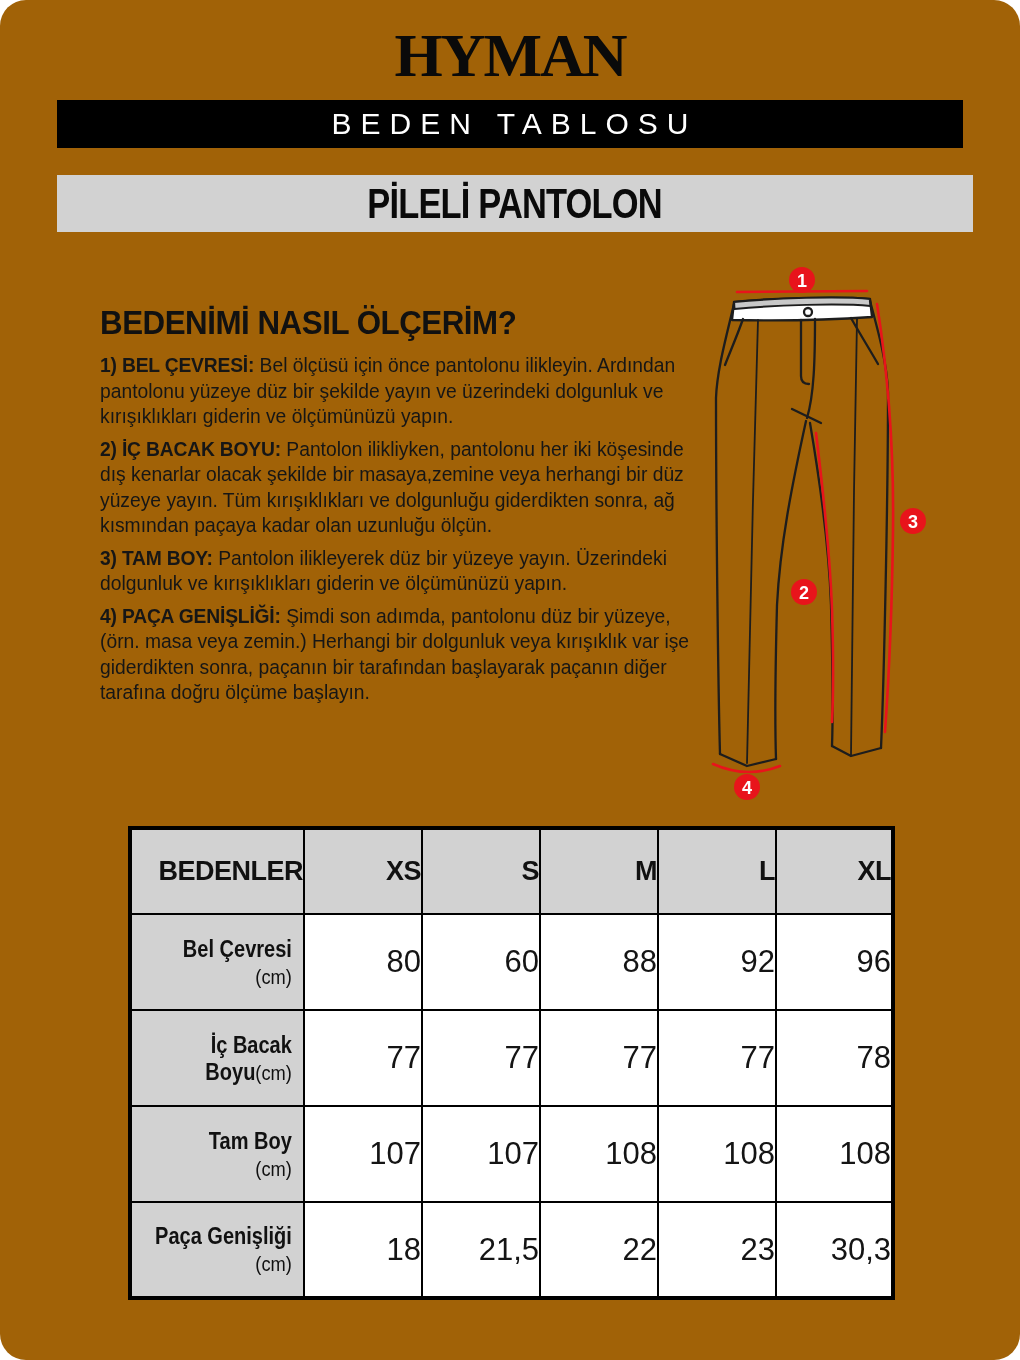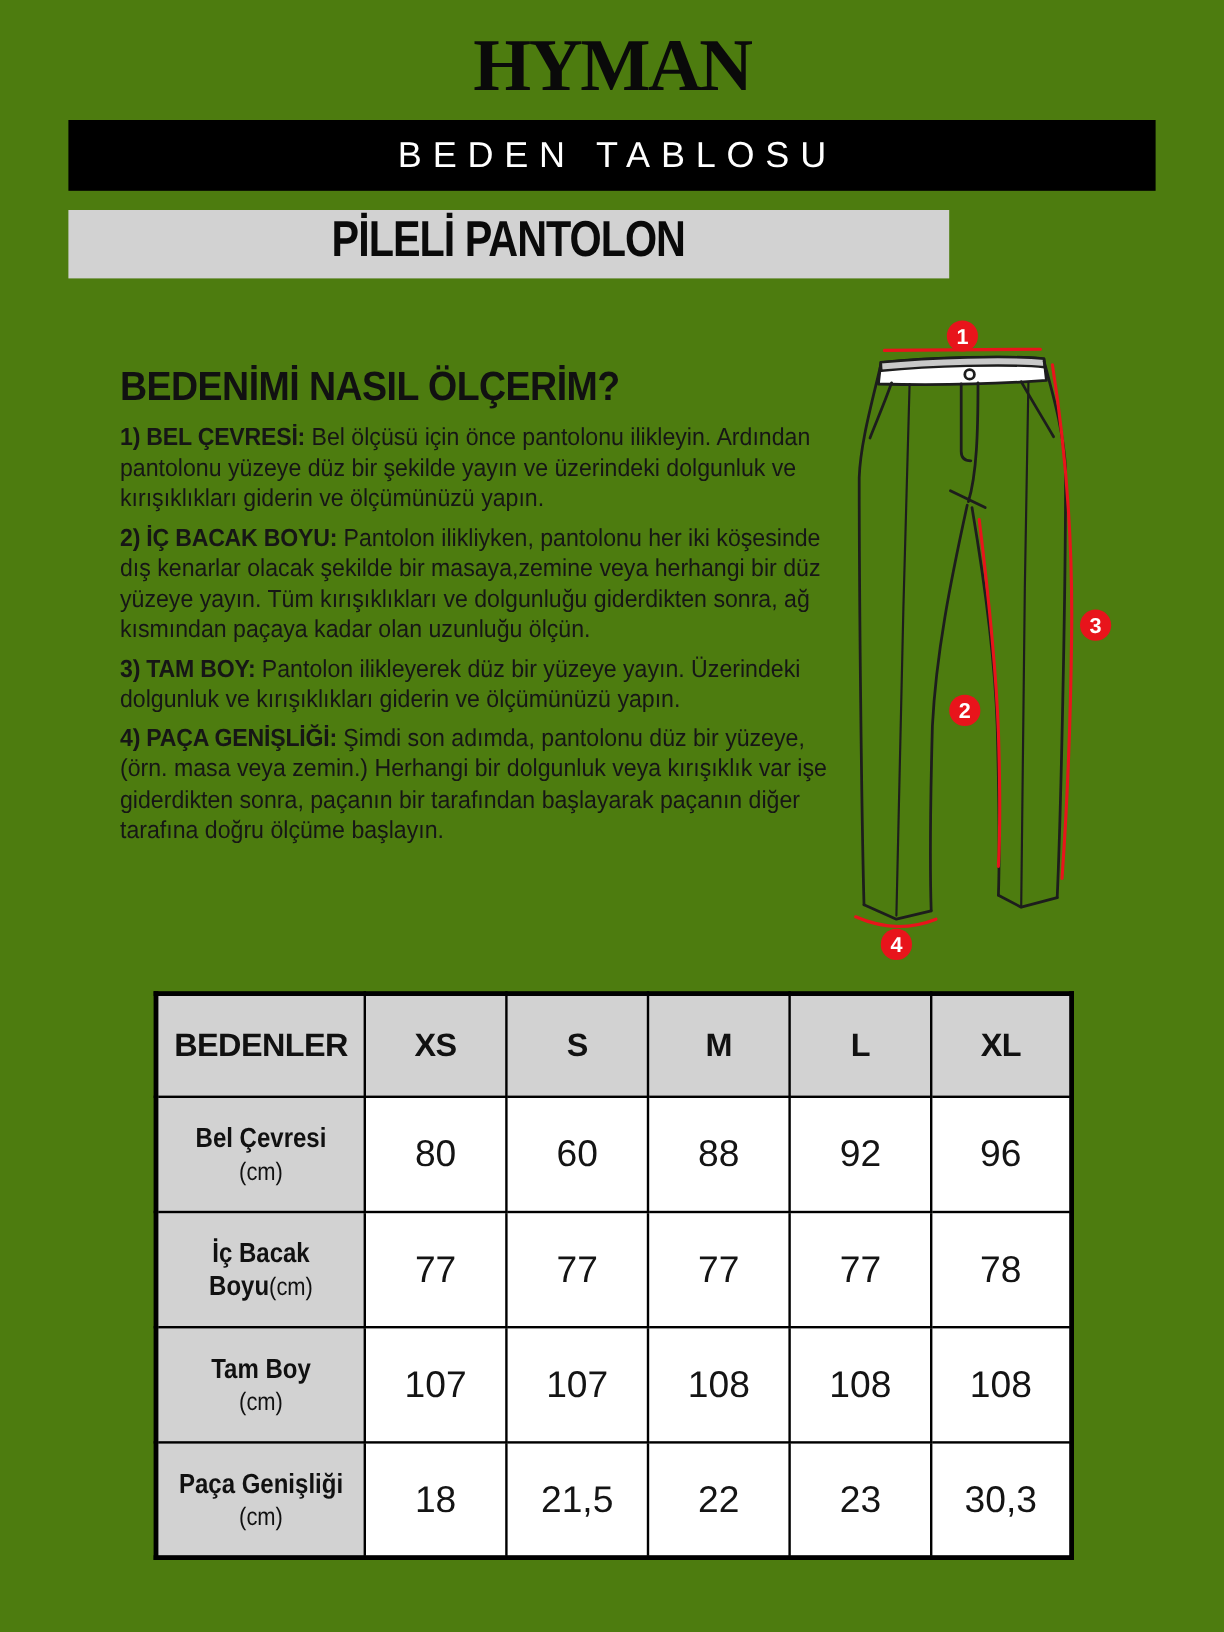--- a/index.html
+++ b/index.html
@@ -1,52 +1,52 @@
 <!DOCTYPE html>
 <html><head>
 <meta charset="utf-8">
 <style>
   * { margin:0; padding:0; box-sizing:border-box; }
   html,body { background:#ffffff; }
   body { width:1020px; height:1360px; font-family:"Liberation Sans", sans-serif; color:#111; }
-  .page { position:relative; width:1020px; height:1360px; overflow:hidden; background:#4d7c0f; }
+  .page { position:relative; width:1020px; height:1360px; overflow:hidden; background:#a16207;border-radius:26px; }
 
   
   .brand { position:absolute; top:24px; left:0; width:100%; text-align:center;
            font-family:"Liberation Serif", serif; font-weight:bold; font-size:62px;
            letter-spacing:-2px; color:#0a0a0a; line-height:62px; }
 
   
-  .banner { position:absolute; left:57px; top:100px; width:906px; height:59px; background:#000;
+  .banner { position:absolute; left:57px; top:100px; width:906px; height:48px; background:#000;
             display:flex; align-items:center; justify-content:center; }
   .banner span { color:#fff; font-size:30px; font-weight:400; letter-spacing:9px; text-indent:9px; }
 
   
-  .product-bar { position:absolute; left:57px; top:175px; width:734px; height:57px; background:#d2d2d2;
-                 display:flex; align-items:flex-start; justify-content:center; }
+  .product-bar { position:absolute; left:57px; top:175px; width:916px; height:57px; background:#d2d2d2;
+                 display:flex; align-items:center; justify-content:center; }
   .product-bar span { display:inline-block; color:#0a0a0a; font-size:42px; font-weight:bold;
                       letter-spacing:-1px; transform:scaleX(0.82); white-space:nowrap; }
 
   
   .howto-title { position:absolute; left:100px; top:303px; font-size:34px; font-weight:bold;
                  letter-spacing:-0.5px; transform:scaleX(0.92); transform-origin:0 0; white-space:nowrap; }
   .steps { position:absolute; left:100px; top:352px; width:640px; transform:scaleX(0.94);
            transform-origin:0 0; font-size:20.5px; line-height:25.5px; color:#161616; }
   .steps p { margin-bottom:7px; }
   .steps b { letter-spacing:-0.2px; }
 
   
   .diagram { position:absolute; left:680px; top:260px; width:340px; height:558px; }
   .diagram svg { width:100%; height:100%; display:block; }
   .marker-num { font-family:"Liberation Sans", sans-serif; font-weight:bold; font-size:18px; fill:#fff; }
 
   
   .size-table { position:absolute; left:128px; top:826px; border-collapse:collapse;
                 table-layout:fixed; width:763px; border:4px solid #000; }
-  .size-table td { border:2.5px solid #000; text-align:center; vertical-align:middle; padding:0; }
+  .size-table td { border:2.5px solid #000; text-align:right; vertical-align:middle; padding:0; }
   .size-table tr.head td { height:86px; }
   .size-table tr.data td { height:96px; }
   td.gray { background:#d2d2d2; }
   td.white { background:#fff; }
   .hd { font-weight:bold; font-size:27px; letter-spacing:-0.5px; }
   .lbl-inner { display:block; transform:scaleX(0.87); white-space:nowrap; }
   .lbl-line1 { display:block; font-weight:bold; font-size:23px; line-height:28px; }
   .lbl-line2 { display:block; font-size:21px; line-height:26px; }
   .lbl-line2 b { font-size:23px; }
   .val { font-size:31px; font-weight:normal; color:#141414;margin-top:20px; }

